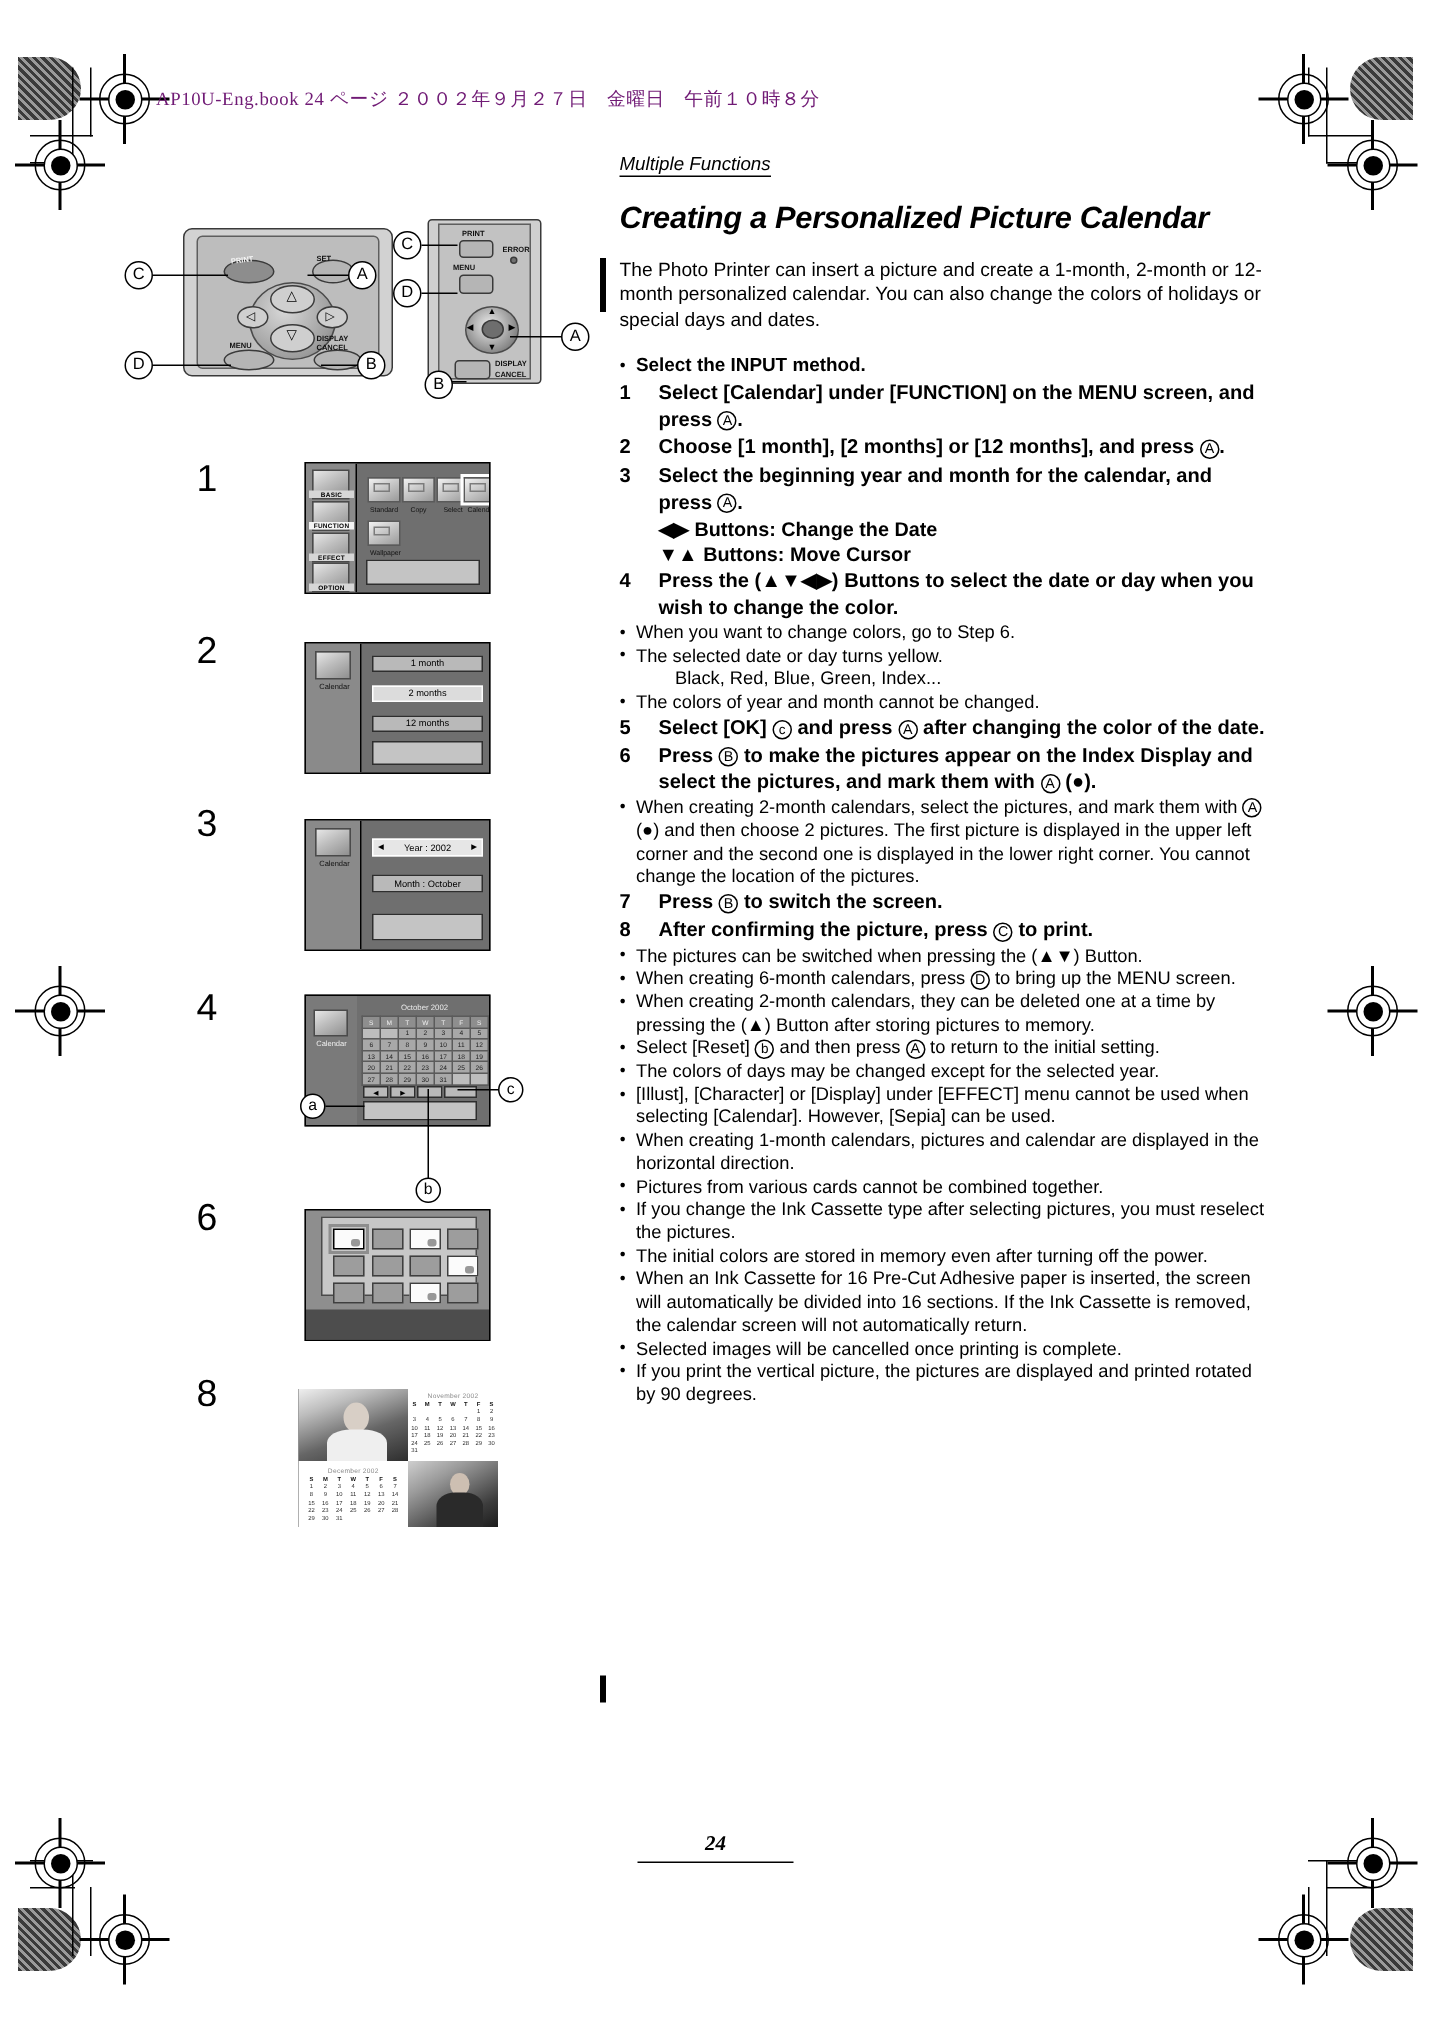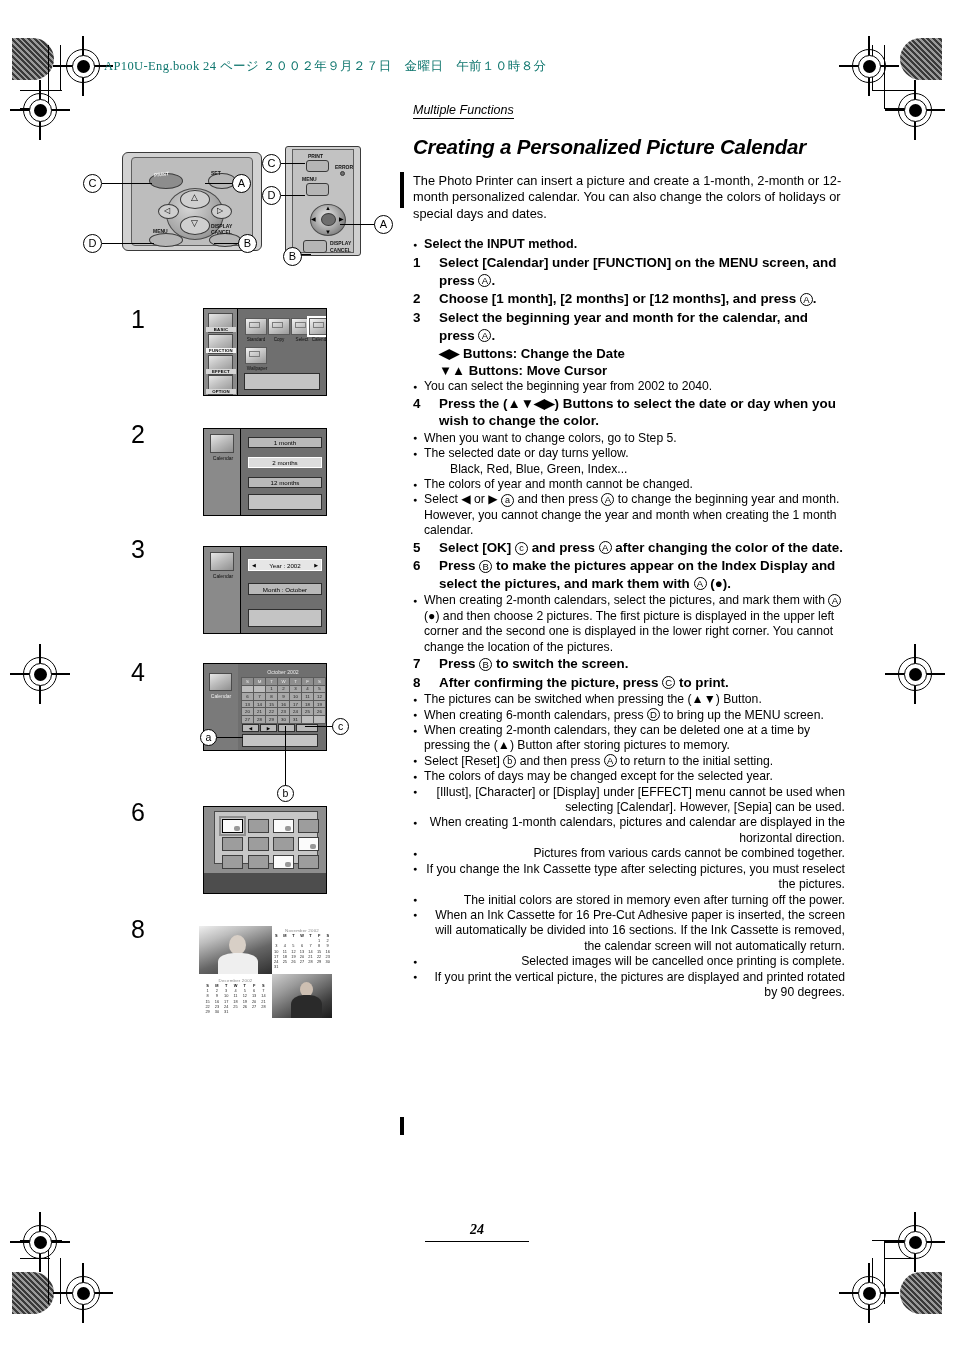--- a/index.html
+++ b/index.html
@@ -67,21 +67,21 @@
   }
 
   
   .bookheader {
     position: absolute;
     left: 104px; top: 58px;
     font-family: "Liberation Serif", serif;
     font-size: 12.5px;
     letter-spacing: 0.4px;
     white-space: nowrap;
-    color: #0f766e;
+    color: #701a75;
   }
 
   
   .colright {
     position: absolute;
     left: 413px; top: 100px;
     width: 432px;
   }
   .running-head {
     font-family: "Liberation Sans", sans-serif;
@@ -176,21 +176,21 @@
     line-height: 11.5px;
     text-align: center;
     font-size: 9.5px;
     font-weight: normal;
     font-family: "Liberation Sans", sans-serif;
     vertical-align: 0.5px;
     box-sizing: border-box;
   }
   .circ.lc { font-size: 9px; }
 
-  .tail-notes { margin-top: 14px; text-align: right; }
+  .tail-notes { margin-top: 14px; }
 
   .changebar {
     position: absolute;
     width: 3.5px;
     background: #000;
   }
 
   
   .pagenum {
     position: absolute;
@@ -922,37 +922,33 @@
 
   
   <div class="step">
     <div class="num">3</div>
     <div class="body"><span>Select the beginning year and month for the calendar, and press </span><span class="circ">A</span><span>.</span></div>
   </div>
   <div class="substeps">
     <div>◀▶ Buttons: Change the Date</div>
     <div>▼▲ Buttons: Move Cursor</div>
   </div>
-  <ul class="notes notes-indent">
-    <li>You can select the beginning year from 2002 to 2040.</li>
-  </ul>
 
   
   <div class="step">
     <div class="num">4</div>
     <div class="body">Press the (▲▼◀▶) Buttons to select the date or day when you wish to change the color.</div>
   </div>
   <ul class="notes notes-indent">
-    <li>When you want to change colors, go to Step 5.</li>
+    <li>When you want to change colors, go to Step 6.</li>
     <li>The selected date or day turns yellow.</li>
   </ul>
   <div class="cont">Black, Red, Blue, Green, Index...</div>
   <ul class="notes notes-indent">
     <li>The colors of year and month cannot be changed.</li>
-    <li><span>Select ◀ or ▶ </span><span class="circ lc">a</span><span> and then press </span><span class="circ">A</span><span> to change the beginning year and month. However, you cannot change the year and month when creating the 1 month calendar.</span></li>
   </ul>
 
   
   <div class="step">
     <div class="num">5</div>
     <div class="body"><span>Select [OK] </span><span class="circ lc">c</span><span> and press </span><span class="circ">A</span><span> after changing the color of the date.</span></div>
   </div>
 
   
   <div class="step">

